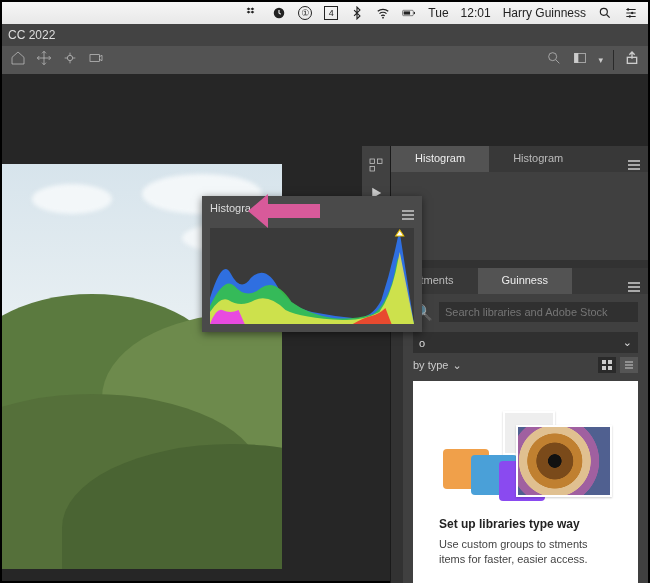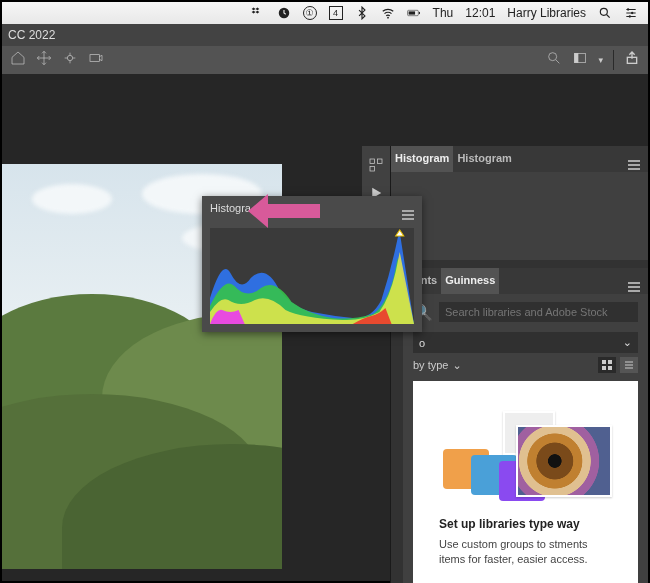--- a/index.html
+++ b/index.html
@@ -30,21 +30,21 @@
   .cloud { position:absolute; background:#f3f7f9; border-radius:50%; filter:blur(2px);}
   .hill { position:absolute; border-radius:50% 50% 0 0 / 30% 30% 0 0; }
   .h1 { left:-40px; top:130px; width:260px; height:260px; background:#5b7a3f;}
   .h2 { left:100px; top:150px; width:280px; height:280px; background:#6d8a4c;}
   .h3 { left:-80px; top:230px; width:340px; height:280px; background:#55703a;}
   .h4 { left:60px; top:280px; width:340px; height:280px; background:#4a6433;}
 
   
   .right-col { position: absolute; right: 0; top: 72px; width: 258px; height: 507px; background: #323232; border-left: 1px solid #1a1a1a;}
   .panel-tabs { height: 26px; background: #383838; display: flex; align-items: stretch; font-size: 11px; color: #bbb; }
-  .panel-tabs .tab { padding: 6px 4px; cursor:default;font-weight:bold;}
+  .panel-tabs .tab { padding: 6px 24px; cursor:default;}
   .panel-tabs .tab.active { background: #535353; color: #eee; }
   .panel-tabs .menu { margin-left:auto; padding:6px 8px; }
   .panel-body { background:#404040; }
 
   .hist-panel .panel-body { height: 88px; }
 
   .adj-panel { position:absolute; top:122px; left:0; right:0;}
 
   .lib-body { background:#404040; padding: 8px 0 0 0; margin-left: 12px;}
   .search-row { display:flex; align-items:center; padding:0 10px 6px 10px; gap:6px;}
@@ -114,23 +114,23 @@
           <circle cx="12" cy="20" r="1.5" fill="#222"></circle>
         </svg>
       </span>
     <span>
         <svg viewBox="0 0 26 14">
           <rect x="1" y="2" width="20" height="10" rx="2" fill="none" stroke="#222"></rect>
           <rect x="3" y="4" width="12" height="6" fill="#222"></rect>
           <rect x="22" y="5" width="2" height="4" fill="#222"></rect>
         </svg>
       </span>
-    <span>Thu</span>
+    <span>Tue</span>
     <span>12:01</span>
-    <span>Harry Libraries</span>
+    <span>Harry Guinness</span>
     <span>
         <svg viewBox="0 0 24 24">
           <circle cx="10" cy="10" r="6" fill="none" stroke="#222" stroke-width="2"></circle>
           <path stroke="#222" stroke-width="2" d="M15 15l5 5"></path>
         </svg>
       </span>
     <span>
         <svg viewBox="0 0 24 24">
           <path stroke="#222" stroke-width="2" d="M4 6h16M4 12h16M4 18h16"></path>
           <circle cx="7" cy="6" r="2" fill="#222"></circle>

